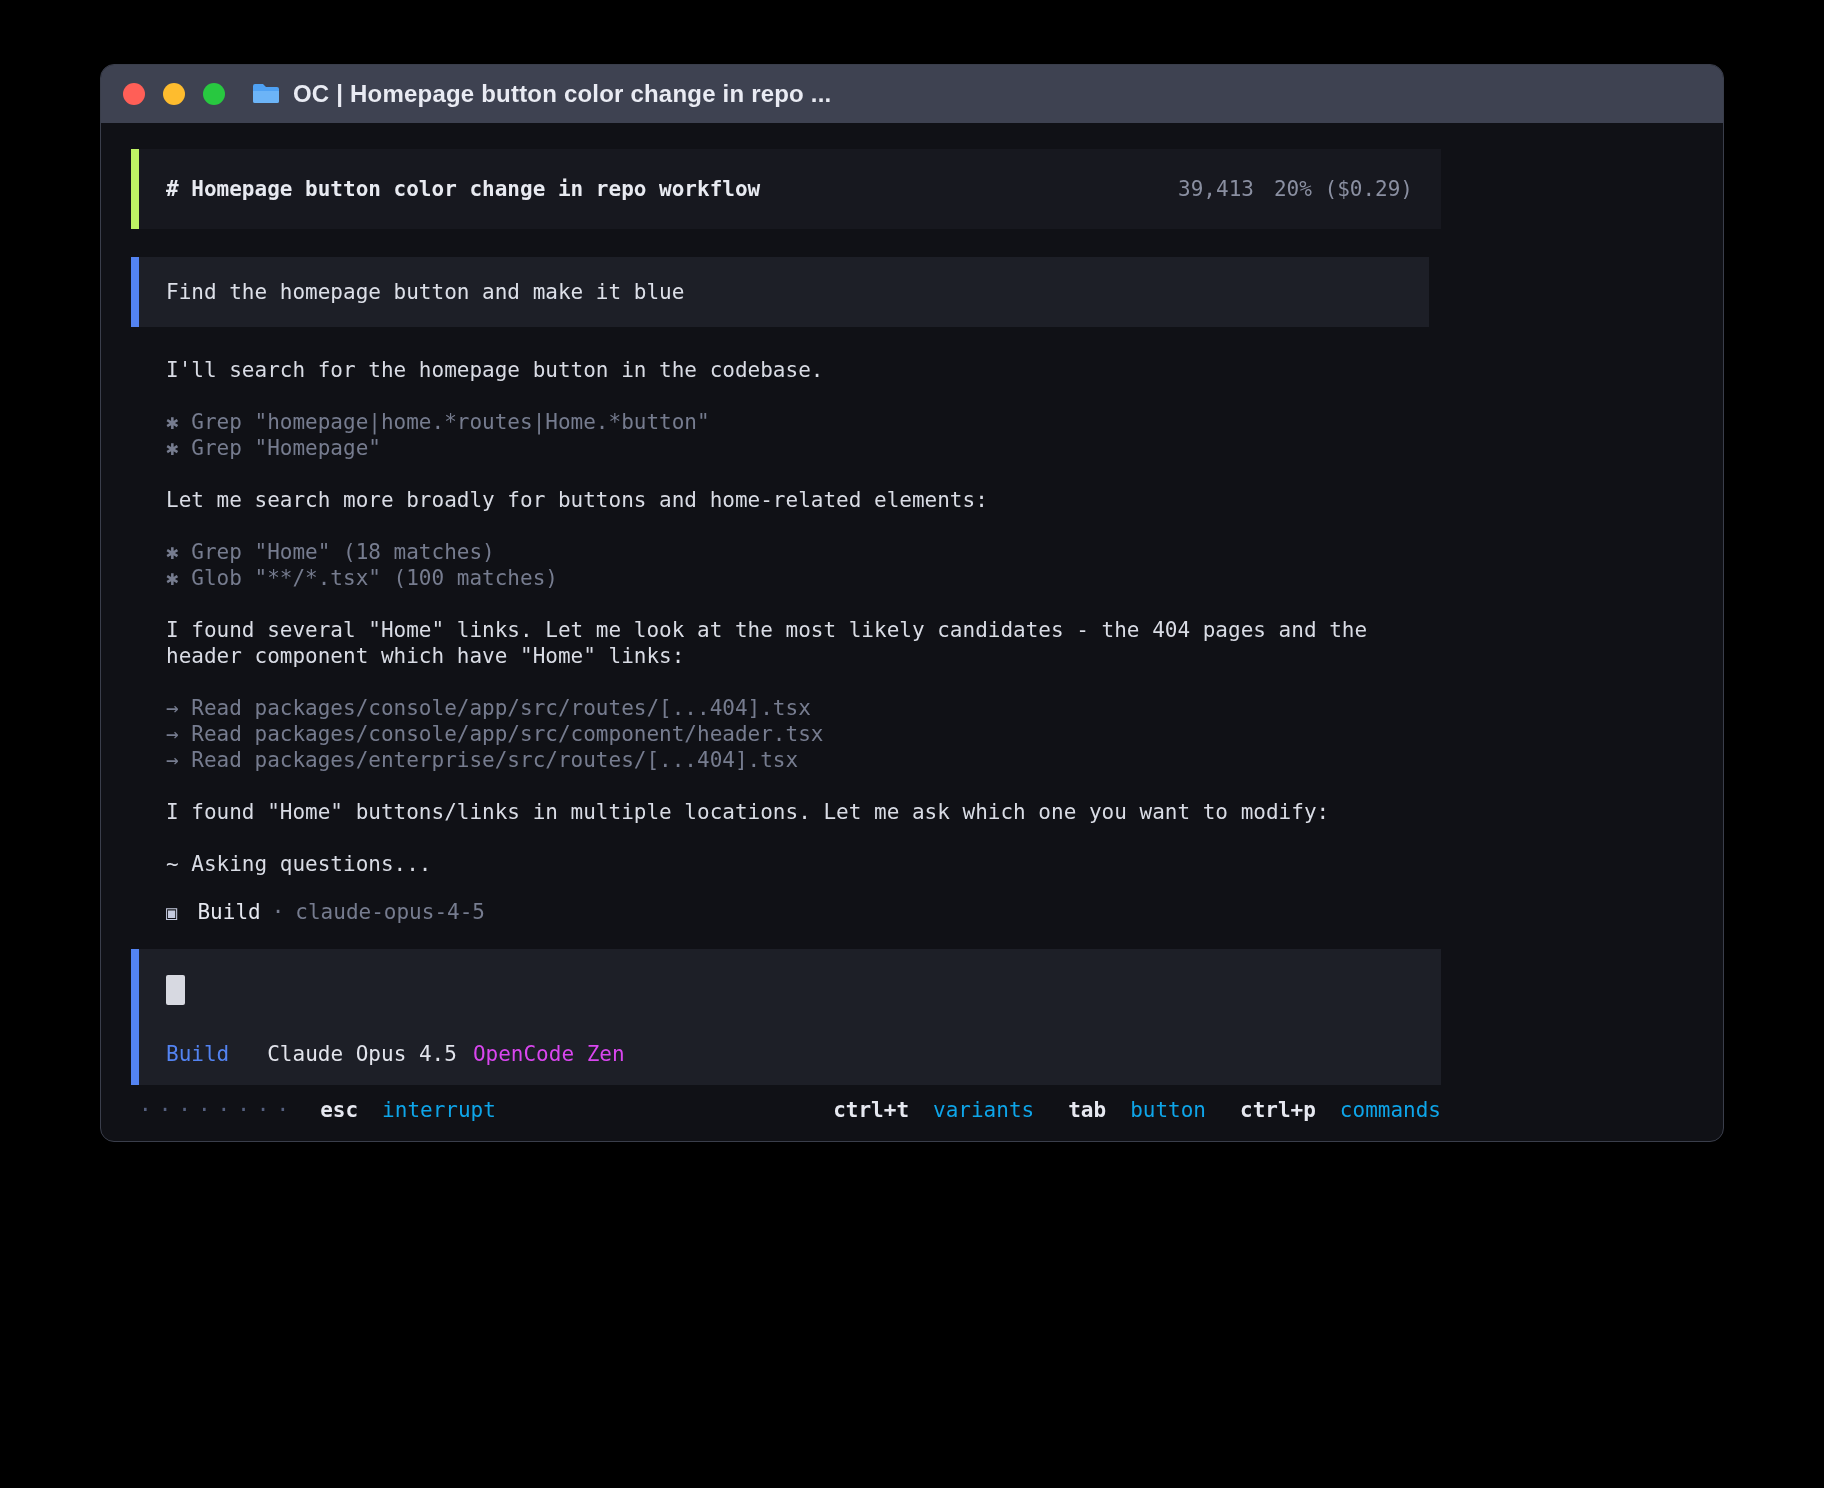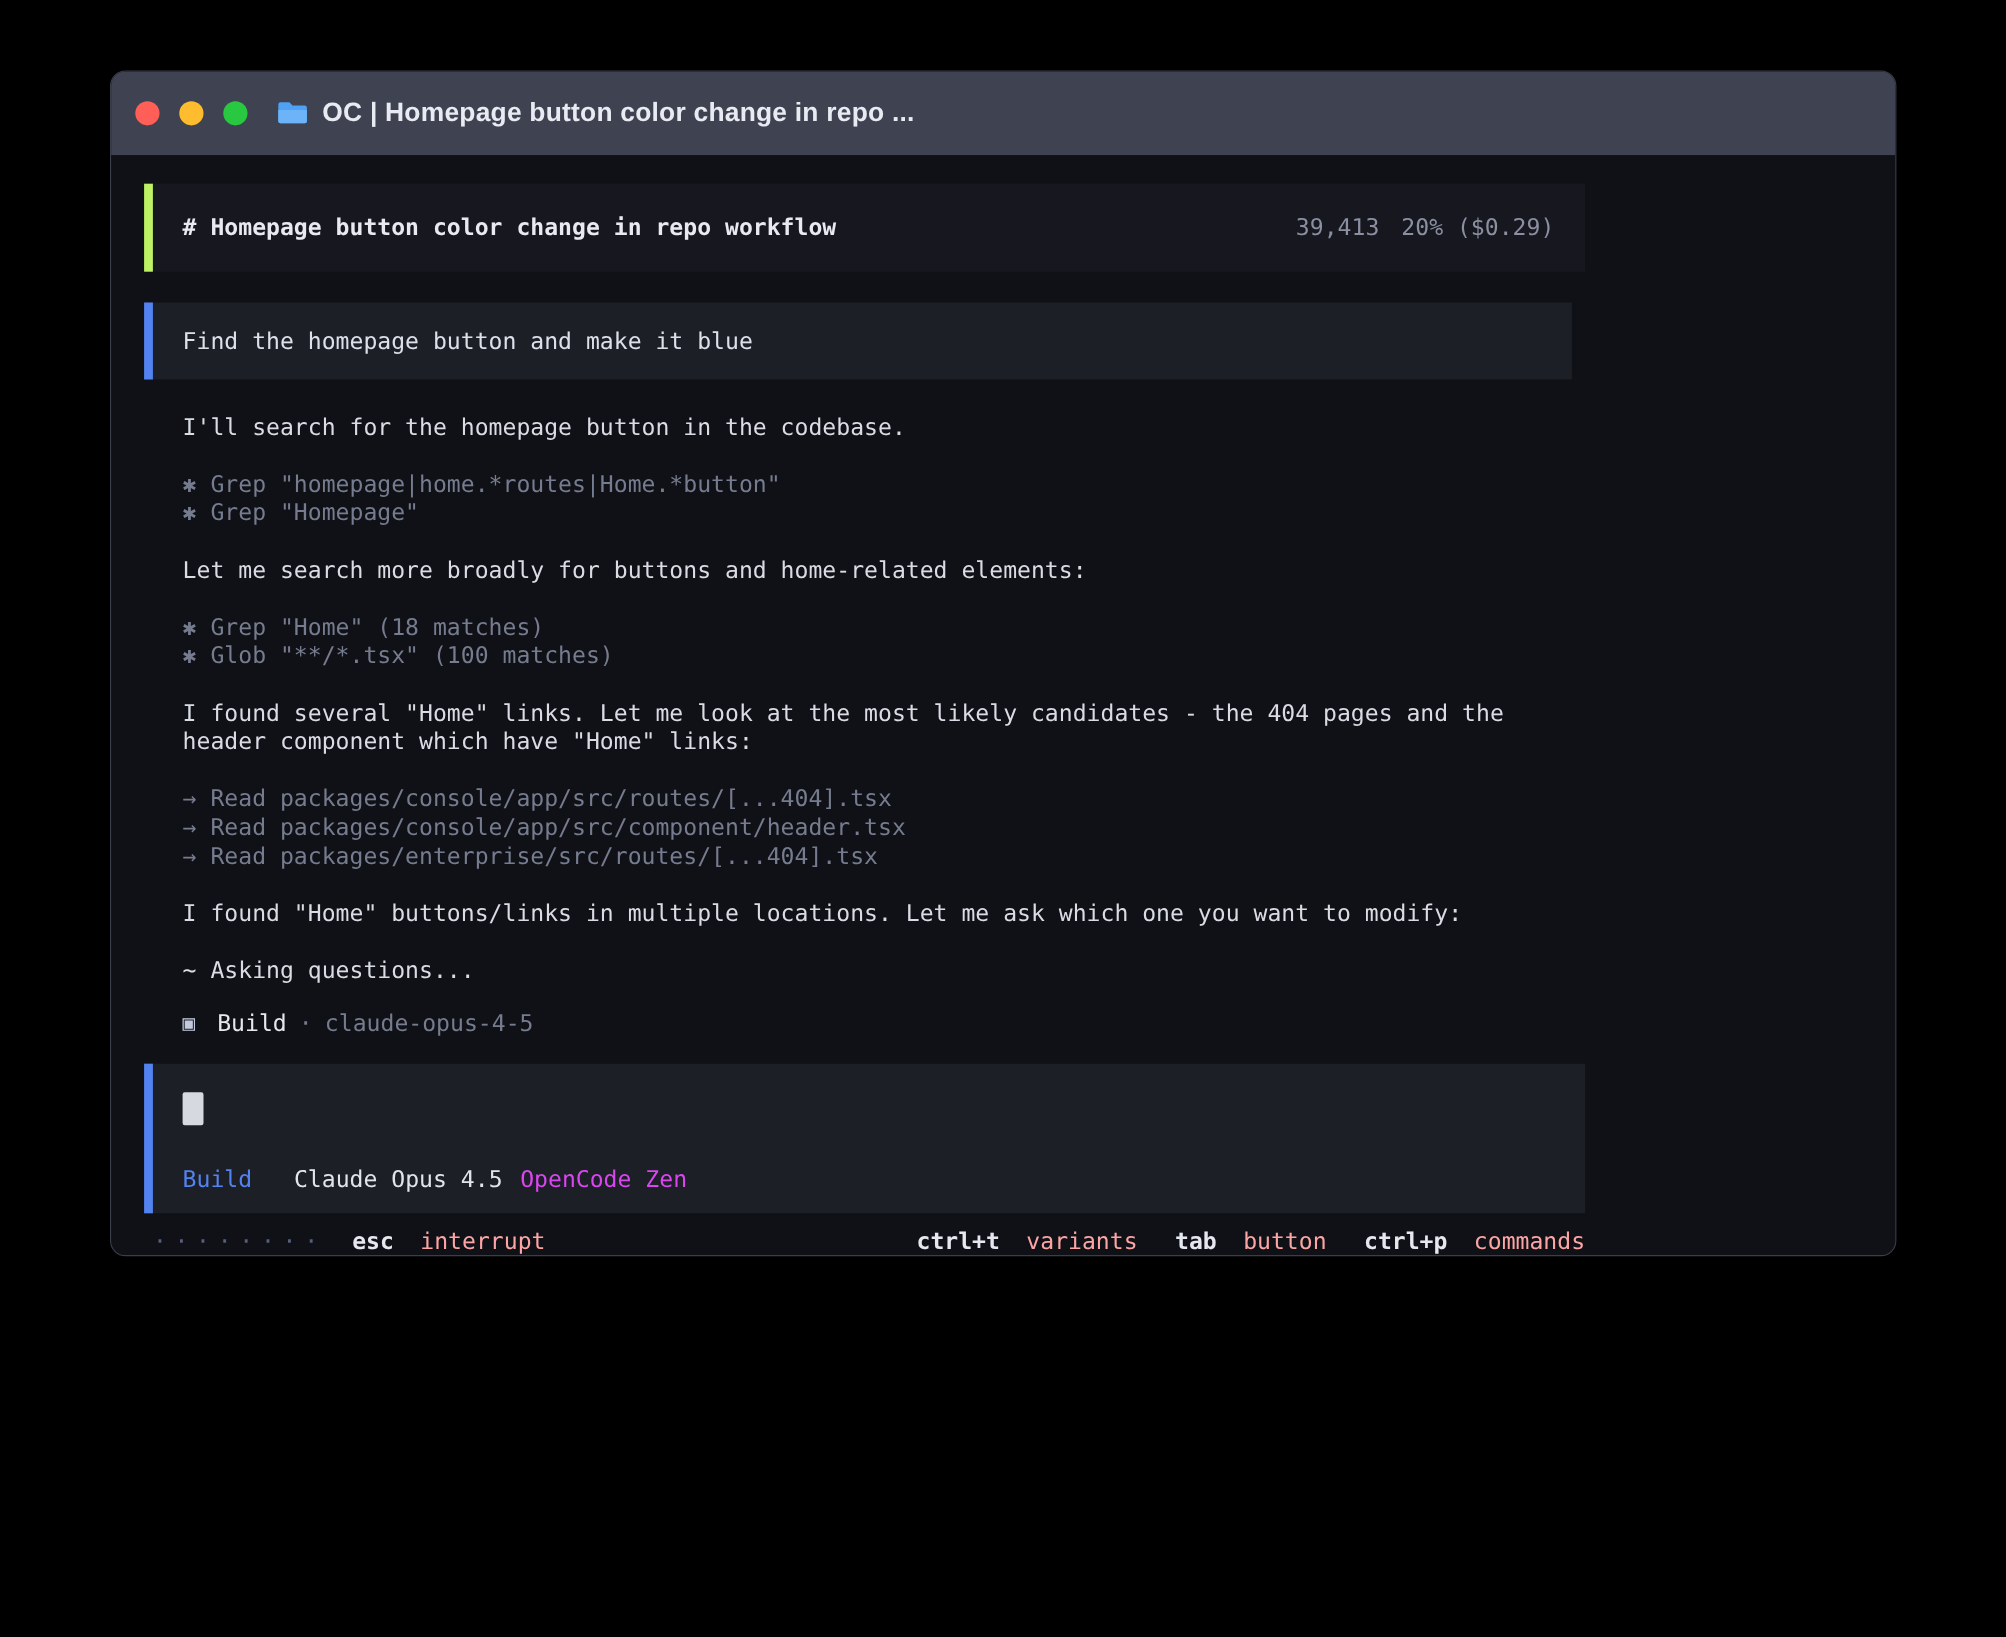--- a/index.html
+++ b/index.html
@@ -5,21 +5,21 @@
   * { margin:0; padding:0; box-sizing:border-box; }
   html, body { width:1824px; height:1488px; background:#000; overflow:hidden; }
 
   .window {
     position:absolute; left:100px; top:64px; width:1624px; height:1078px;
     background:var(--window-bg,#101116);
     border:1px solid #3a3e4b; border-radius:14px; overflow:hidden;
   }
 
   .titlebar {
-    height:76px; background:var(--titlebar-bg,#3e4251);
+    height:58px; background:var(--titlebar-bg,#3e4251);
     display:flex; align-items:center; padding:0 22px;
   }
   .lights { display:flex; gap:18px; align-items:center; }
   .light { width:22px; height:22px; border-radius:50%; display:inline-block; }
   .light.red    { background:var(--traffic-red,#ff5f57); }
   .light.yellow { background:var(--traffic-yellow,#febc2e); }
   .light.green  { background:var(--traffic-green,#28c840); }
   .folder-icon { margin-left:26px; display:flex; align-items:center; }
   .title-text {
     margin-left:12px; font:700 24px "Liberation Sans", sans-serif;
@@ -70,21 +70,21 @@
   .input-meta .provider { color:#d946ef; margin-left:16px; }
 
   .statusbar {
     margin:12px 0 0 30px; width:1310px;
     display:flex; justify-content:space-between; align-items:center; line-height:26px;
   }
   .status-left { display:flex; align-items:center; gap:24px; padding-left:8px; }
   .spinner { color:#55607f; letter-spacing:7px; }
   .hint { display:flex; align-items:baseline; gap:24px; white-space:nowrap; }
   .hint .key { font-weight:700; color:#e6e8f0; }
-  .hint .label { color:#fca5a5; }
+  .hint .label { color:#0ea5e9; }
   .status-right { display:flex; align-items:center; gap:34px; }
 </style>
 </head>
 <body>
 
 <div class="window">
 
   <div class="titlebar">
     <div class="lights">
       <span class="light red"></span>

